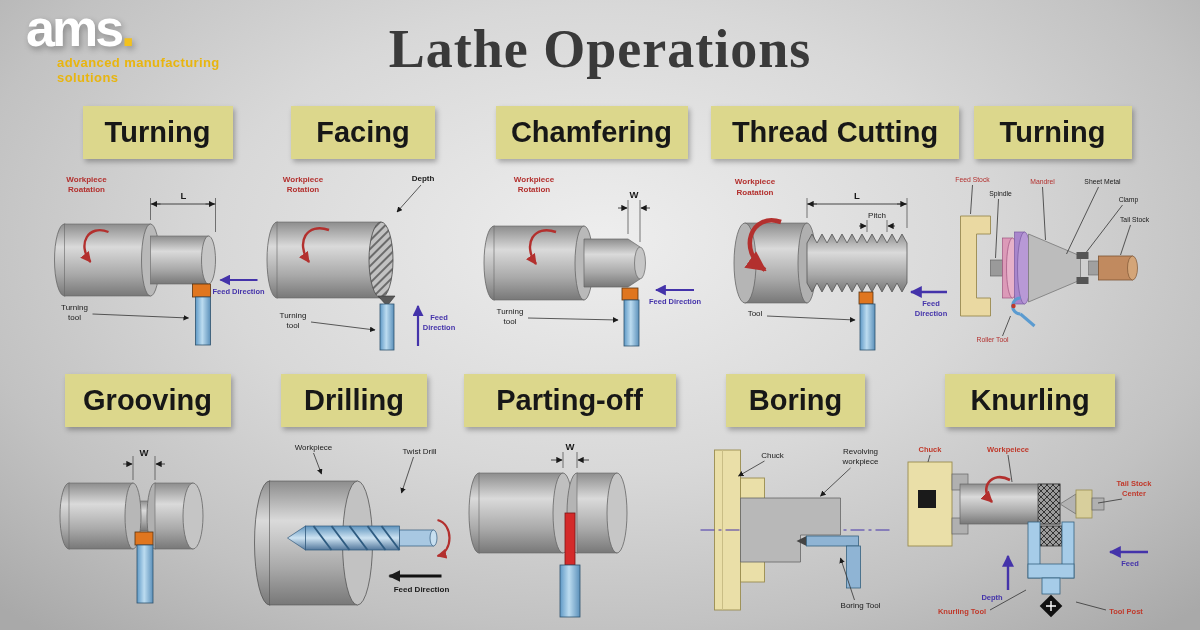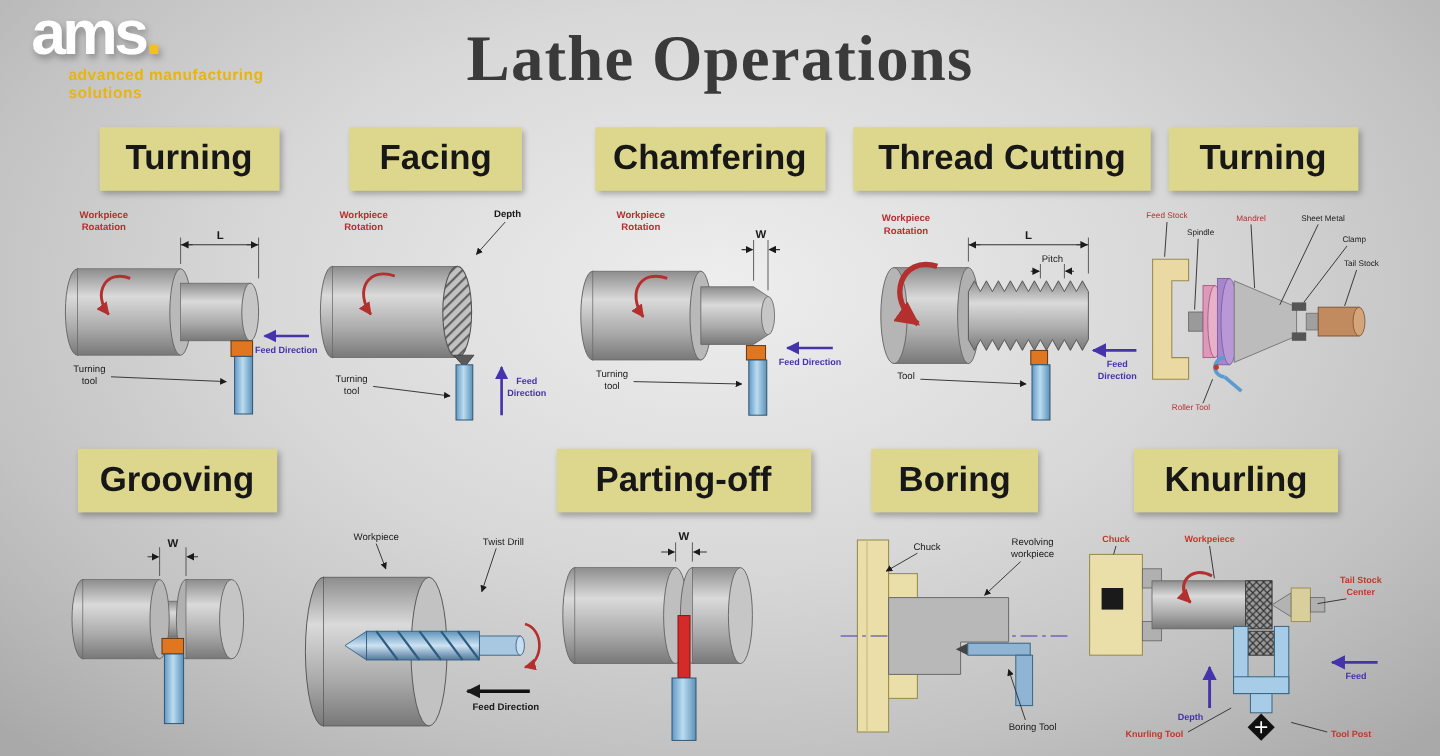--- a/index.html
+++ b/index.html
@@ -277,20 +277,21 @@
         <text class="t-dim" x="91" y="18" text-anchor="middle">W</text>
       </g>
       <g>
         <rect x="82" y="94" width="18" height="13" fill="#e0761f" stroke="#5a3410" stroke-width="0.8"></rect>
         <rect x="84" y="107" width="16" height="58" fill="url(#gBlue)" stroke="#2f536e" stroke-width="0.8"></rect>
       </g>
     </svg>
   </section>
 
   <section class="op" style="left:240px;top:374px;width:228px;">
+    <div class="op-label" style="width:146px">Drilling</div>
     <svg class="op-svg" viewBox="0 0 225 190" width="225" height="190" style="top:64px">
       <g>
         <ellipse cx="28" cy="105" rx="15" ry="62" fill="url(#gCyl)" stroke="#555" stroke-width="0.8"></ellipse>
         <rect x="28" y="43" width="88" height="124" fill="url(#gCyl)" stroke="#555" stroke-width="0.6"></rect>
         <ellipse cx="116" cy="105" rx="15" ry="62" fill="#c2c2c2" stroke="#555" stroke-width="0.8"></ellipse>
       </g>
       <g>
         <polygon points="64,88 46,100 64,112" fill="url(#gDrill)" stroke="#30597d" stroke-width="0.7"></polygon>
         <rect x="64" y="88" width="94" height="24" fill="url(#gDrill)" stroke="#30597d" stroke-width="0.7"></rect>
         <line x1="72" y1="88" x2="90" y2="112" stroke="#2e5b80" stroke-width="1.8"></line>

